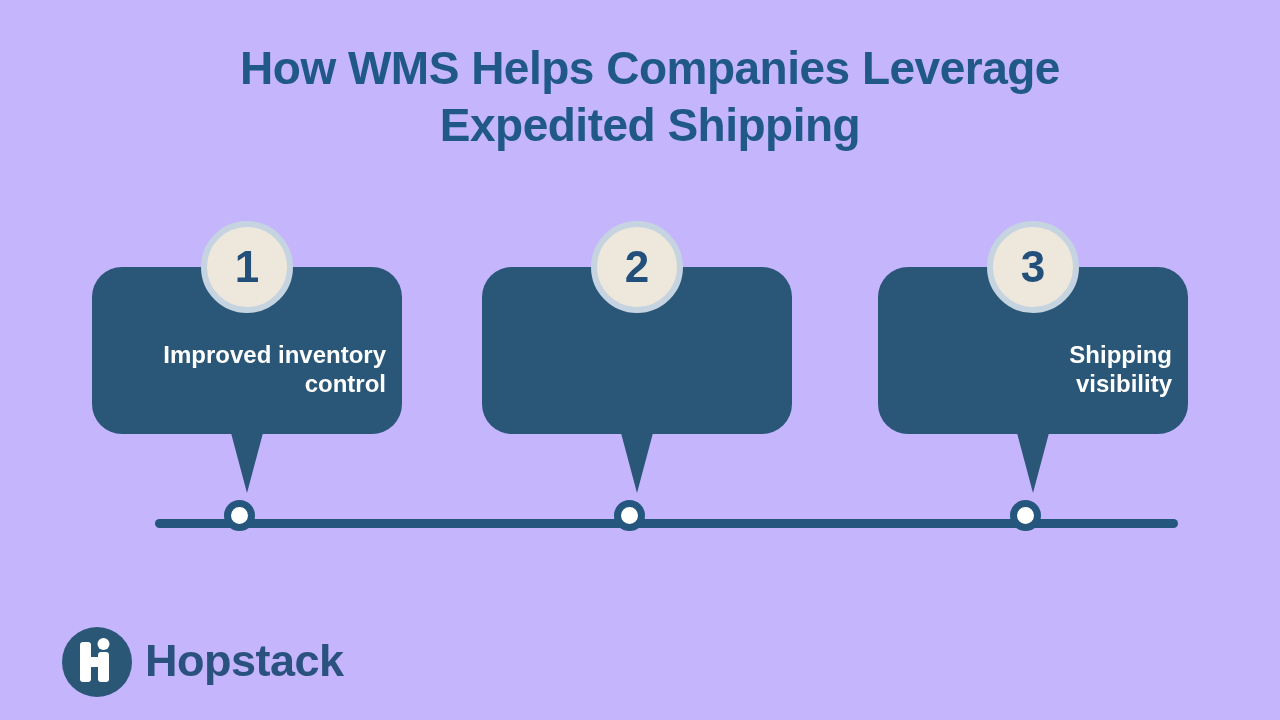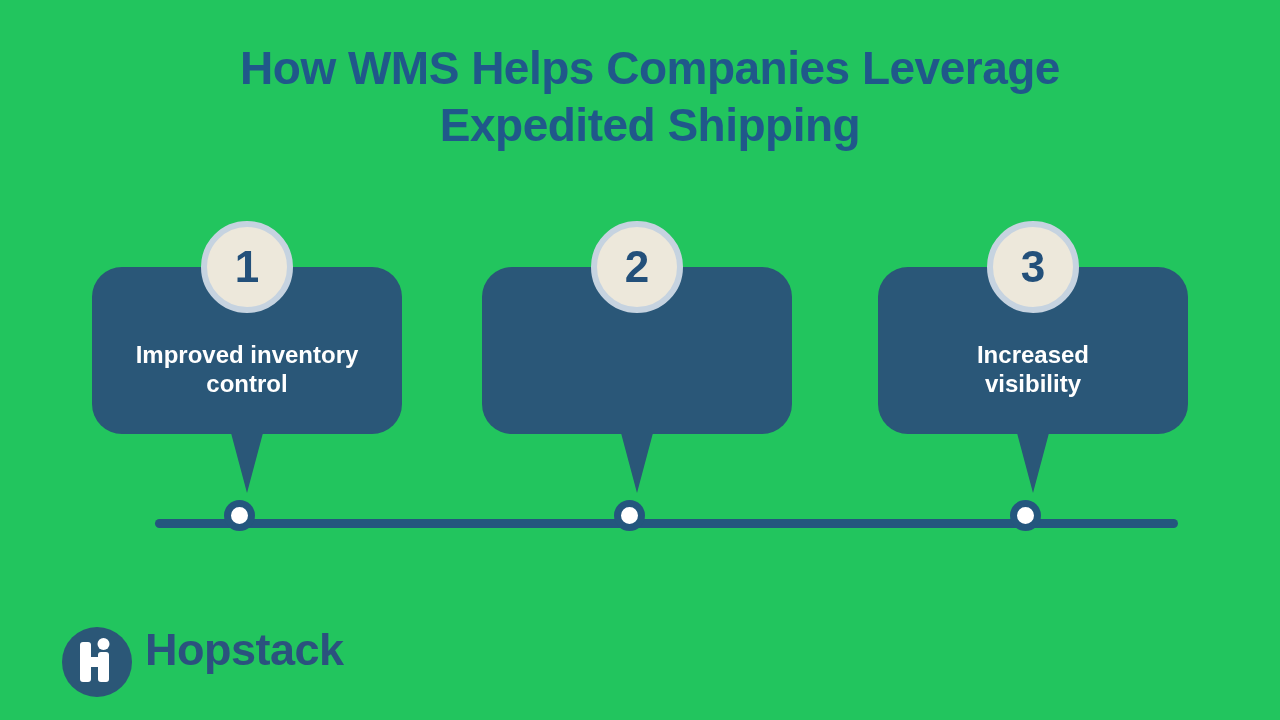--- a/index.html
+++ b/index.html
@@ -3,21 +3,21 @@
 <meta charset="utf-8">
 <style>
   * { margin: 0; padding: 0; box-sizing: border-box; }
   html, body { background: #ffffff; }
   body { font-family: "Liberation Sans", sans-serif; }
 
   .canvas {
     position: relative;
     width: 1280px;
     height: 720px;
-    background: #22c55e;
+    background: #c4b5fd;
     overflow: hidden;
   }
 
   .title {
     position: absolute;
     left: 130px;
     top: 40px;
     width: 1040px;
     text-align: center;
     font-size: 46px;
@@ -58,21 +58,21 @@
     font-weight: bold;
     color: #23507A;
     line-height: 1;
   }
 
   .card-label {
     position: absolute;
     top: 74px;
     left: 16px;
     right: 16px;
-    text-align: center;
+    text-align: right;
     color: #ffffff;
     font-size: 24px;
     font-weight: bold;
     line-height: 1.2;
     white-space: pre-line;
   }
 
   .tail {
     position: absolute;
     bottom: -59px;
@@ -107,21 +107,21 @@
   .node-1 { left: 224px; }
   .node-2 { left: 614px; }
   .node-3 { left: 1010px; }
 
   .logo {
     position: absolute;
     left: 62px;
     top: 627px;
     height: 70px;
     display: flex;
-    align-items: flex-start;
+    align-items: center;
     gap: 13px;
   }
   .logo-mark {
     width: 70px;
     height: 70px;
     background: #2B5777;
     border-radius: 50%;
     flex: 0 0 auto;
   }
   .logo-mark svg { display: block; width: 70px; height: 70px; }
@@ -154,21 +154,21 @@
     <div class="badge">
       <span class="badge-number">2</span>
     </div>
     <div class="tail"></div>
   </div>
 
   <div class="card card-3">
     <div class="badge">
       <span class="badge-number">3</span>
     </div>
-    <div class="card-label">Increased
+    <div class="card-label">Shipping
 visibility</div>
     <div class="tail"></div>
   </div>
 
   <div class="timeline"></div>
   <div class="timeline-node node-1"></div>
   <div class="timeline-node node-2"></div>
   <div class="timeline-node node-3"></div>
 
   <div class="logo">

